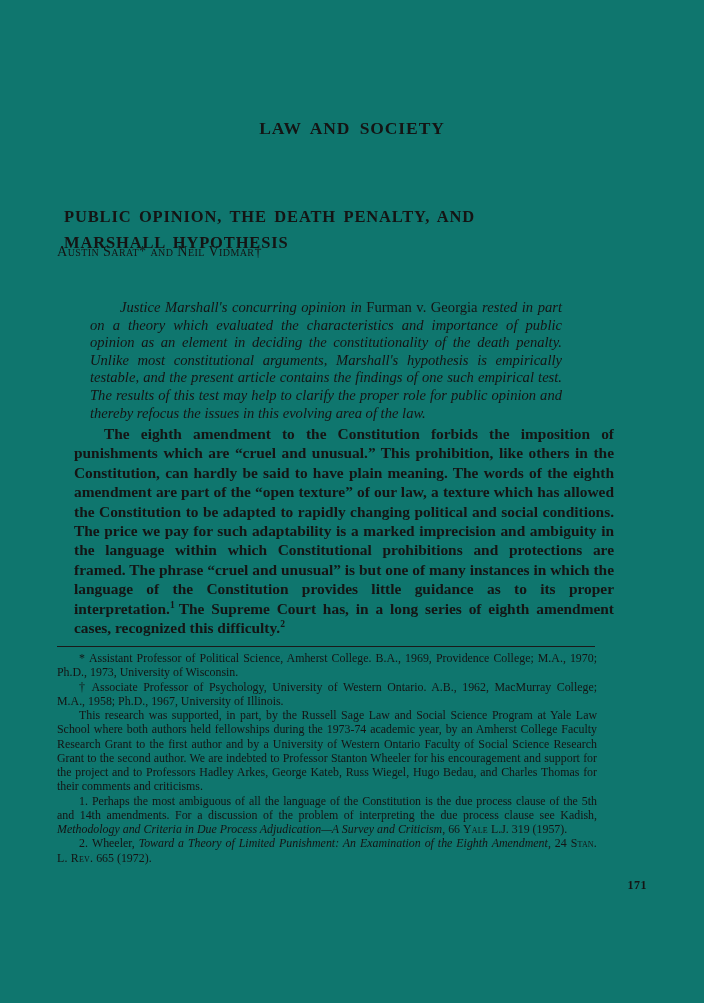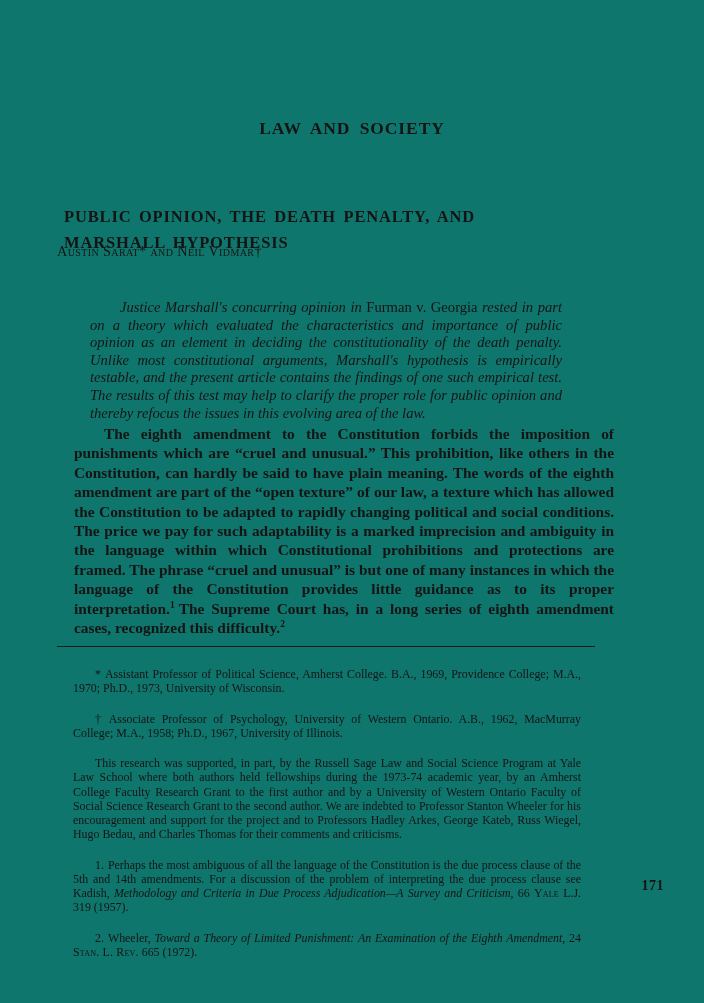--- a/index.html
+++ b/index.html
@@ -119,41 +119,40 @@
     position: absolute;
     left: 57px;
     top: 651px;
     width: 540px;
     font-size: 11.9px;
     line-height: 14.25px;
     text-align: justify;
   }
   .fn {
     text-indent: 22px;
-    margin: 16px;
+    margin: 0;
     hyphens: none;
   }
   .fn .marker { margin-right: 4px; }
   .fn i { font-style: italic; }
   .fn .sc {
     font-variant: small-caps;
     letter-spacing: 0.2px;
   }
 
   
   .folio {
     position: absolute;
     left: 0;
     top: 878px;
     width: 647px;
     text-align: right;
-    font-size: 14px;
+    font-size: 12px;
     font-weight: bold;
     letter-spacing: 0.5px;
-    padding-left: 17px;
   }
 </style>
 </head>
 <body>
 
 <div class="page">
 
   <div class="running-head">LAW AND SOCIETY</div>
 
   <div class="title-block">

